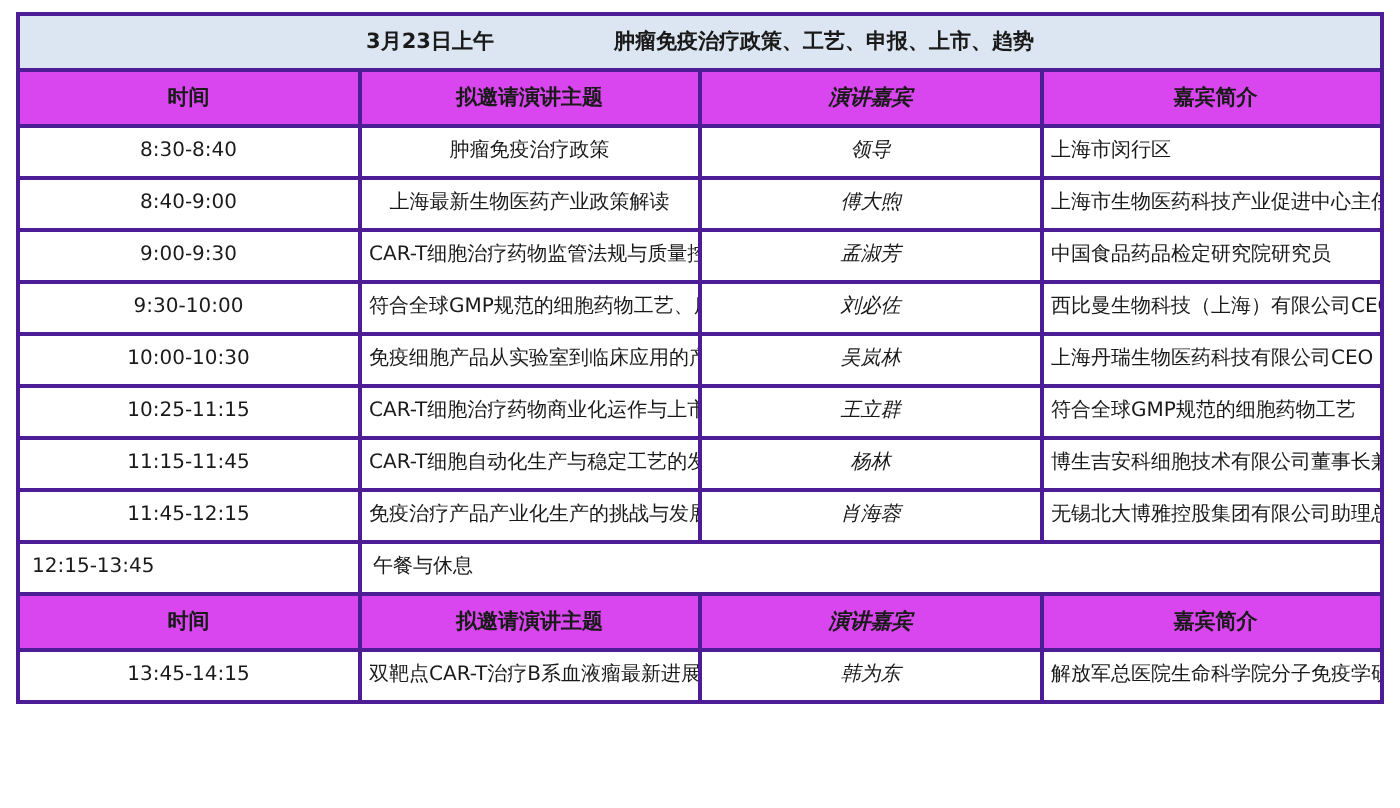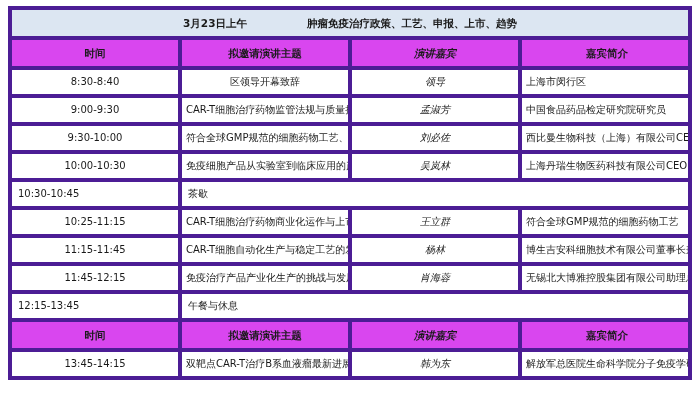--- a/index.html
+++ b/index.html
@@ -29,21 +29,21 @@
     padding: 5px 0 6px 0;
     letter-spacing: 1px;
   }
   table.agenda {
     width: 100%;
     border-collapse: collapse;
     table-layout: fixed;
     font-size: 10px;
   }
   table.agenda td {
-    border: 4px solid #4c1d95;
+    border: 2px solid #4c1d95;
     padding: 3px 4px;
     color: #1a1a1a;
     line-height: 1.15;
     vertical-align: middle;
     height: 18px;
     overflow: hidden;
     white-space: nowrap;
   }
   .col-time { width: 74px; text-align: center; }
   .col-topic { width: 282px; text-align: center; }
@@ -98,47 +98,49 @@
       </tr>
       <tr class="header-row">
         <td class="col-time">时间</td>
         <td class="col-topic">拟邀请演讲主题</td>
         <td class="col-speaker">演讲嘉宾</td>
         <td class="col-bio">嘉宾简介</td>
       </tr>
 
       <tr>
         <td class="col-time">8:30-8:40</td>
-        <td class="col-topic">区领导开幕致辞</td>
+        <td class="col-topic">肿瘤免疫治疗政策</td>
         <td class="col-speaker">领导</td>
         <td class="col-bio">上海市闵行区</td>
+      </tr>
+      <tr>
+        <td class="col-time">8:40-9:00</td>
+        <td class="col-topic">上海最新生物医药产业政策解读</td>
+        <td class="col-speaker">傅大煦</td>
+        <td class="col-bio">上海市生物医药科技产业促进中心主任</td>
       </tr>
       <tr>
         <td class="col-time">9:00-9:30</td>
         <td class="col-topic">CAR-T细胞治疗药物监管法规与质量控制</td>
         <td class="col-speaker">孟淑芳</td>
         <td class="col-bio">中国食品药品检定研究院研究员</td>
       </tr>
       <tr>
         <td class="col-time">9:30-10:00</td>
         <td class="col-topic">符合全球GMP规范的细胞药物工艺、质控与申报</td>
         <td class="col-speaker">刘必佐</td>
         <td class="col-bio">西比曼生物科技（上海）有限公司CEO</td>
       </tr>
       <tr>
         <td class="col-time">10:00-10:30</td>
         <td class="col-topic">免疫细胞产品从实验室到临床应用的产业化经验</td>
         <td class="col-speaker">吴岚林</td>
         <td class="col-bio">上海丹瑞生物医药科技有限公司CEO</td>
       </tr>
 
-      <tr class="span-row">
-        <td class="col-time">10:30-10:45</td>
-        <td colspan="3">茶歇</td>
-      </tr>
 
       <tr>
         <td class="col-time">10:25-11:15</td>
         <td class="col-topic">CAR-T细胞治疗药物商业化运作与上市定价</td>
         <td class="col-speaker">王立群</td>
         <td class="col-bio">符合全球GMP规范的细胞药物工艺</td>
       </tr>
       <tr>
         <td class="col-time">11:15-11:45</td>
         <td class="col-topic">CAR-T细胞自动化生产与稳定工艺的发展趋势</td>

